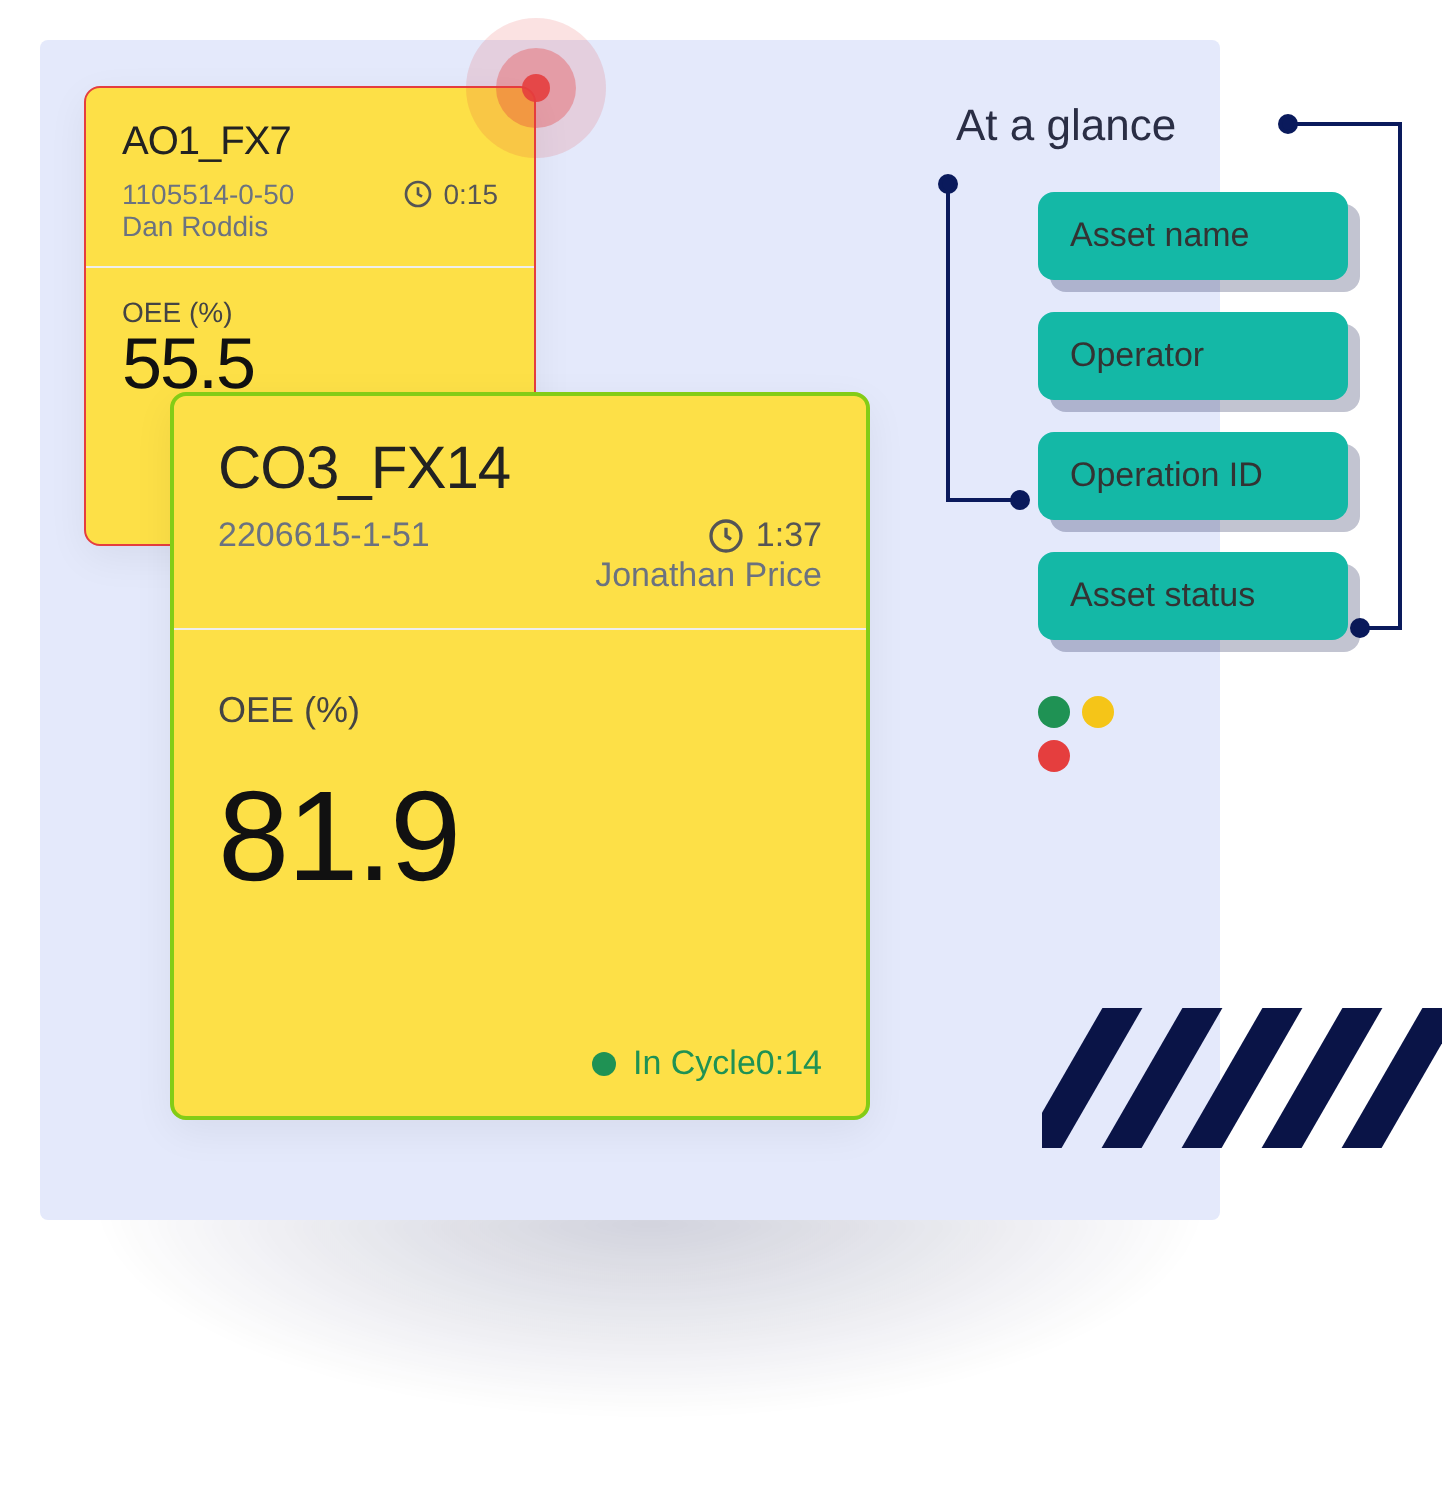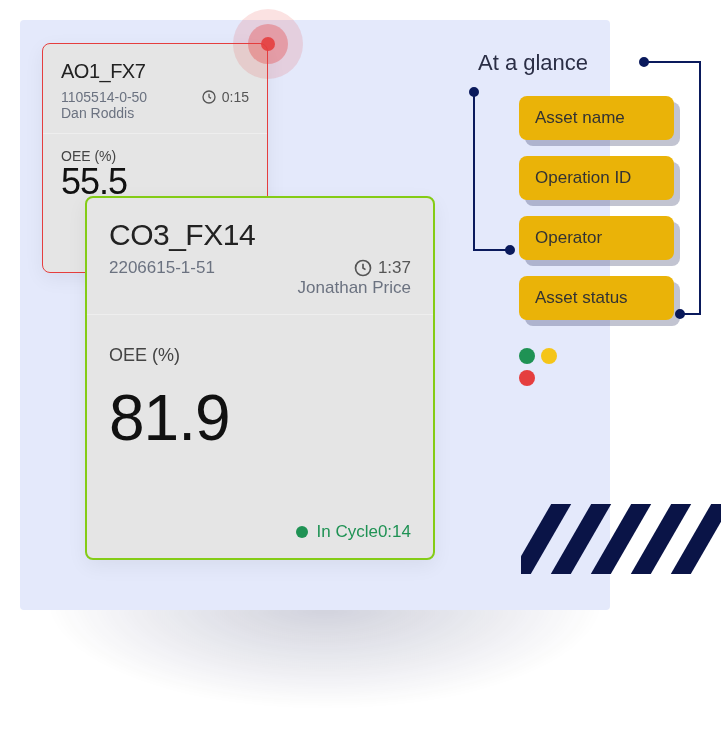--- a/index.html
+++ b/index.html
@@ -50,21 +50,21 @@
   }
   .stripes span:nth-child(1){ left: 10px;}
   .stripes span:nth-child(2){ left: 50px;}
   .stripes span:nth-child(3){ left: 90px;}
   .stripes span:nth-child(4){ left: 130px;}
   .stripes span:nth-child(5){ left: 170px;}
 
   
   .card {
     position: absolute;
-    background: #e5e5e5;
+    background: #fde047;
     border-radius: 8px;
     box-shadow: 0 6px 20px rgba(0,0,0,.06);
   }
   .card.red {
     left: 42px;
     top: 43px;
     width: 226px;
     height: 230px;
     border: 1px solid #e53e3e;
   }
@@ -132,21 +132,21 @@
   .glance-col {
     position:absolute;
     left: 519px;
     top: 96px;
     width: 155px;
     display:flex;
     flex-direction:column;
     gap: 16px;
   }
   .tag {
-    background:#eab308;
+    background:#14b8a6;
     border-radius:8px;
     padding: 12px 16px;
     font-size: 17px;
     color:#333;
     box-shadow: 6px 6px 0 rgba(10,20,70,.25);
   }
   .glance-dots {
     position:absolute;
     left: 519px;
     top: 348px;
@@ -244,21 +244,21 @@
       <span class="status-dot dot-g"></span>
       <span class="status-text">In Cycle</span>
     </div>
     <span class="status-time">0:14</span>
   </div>
 </div>
 
 <div class="glance-title">At a glance</div>
 <div class="glance-col">
   <div class="tag">Asset name</div>
+  <div class="tag">Operator</div>
   <div class="tag">Operation ID</div>
-  <div class="tag">Operator</div>
   <div class="tag">Asset status</div>
 </div>
 <div class="glance-dots">
   <span class="gd-g"></span>
   <span class="gd-y"></span>
   <span class="gd-r"></span>
 </div>
 
 </body></html>

